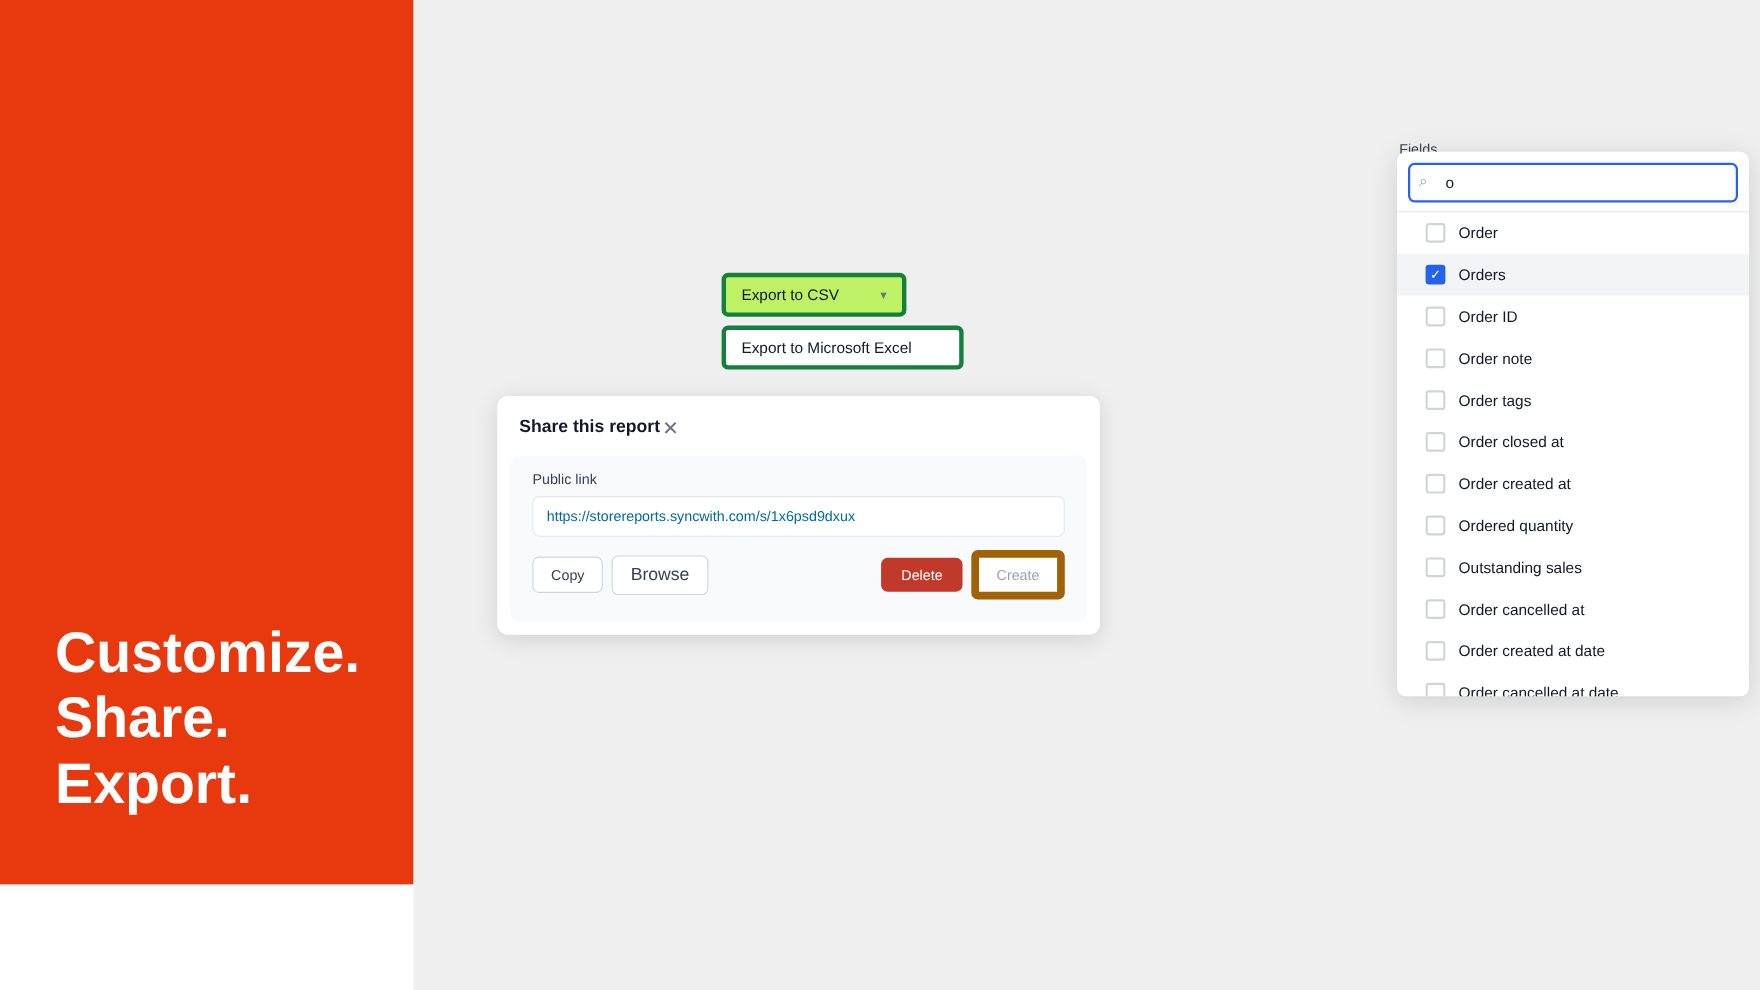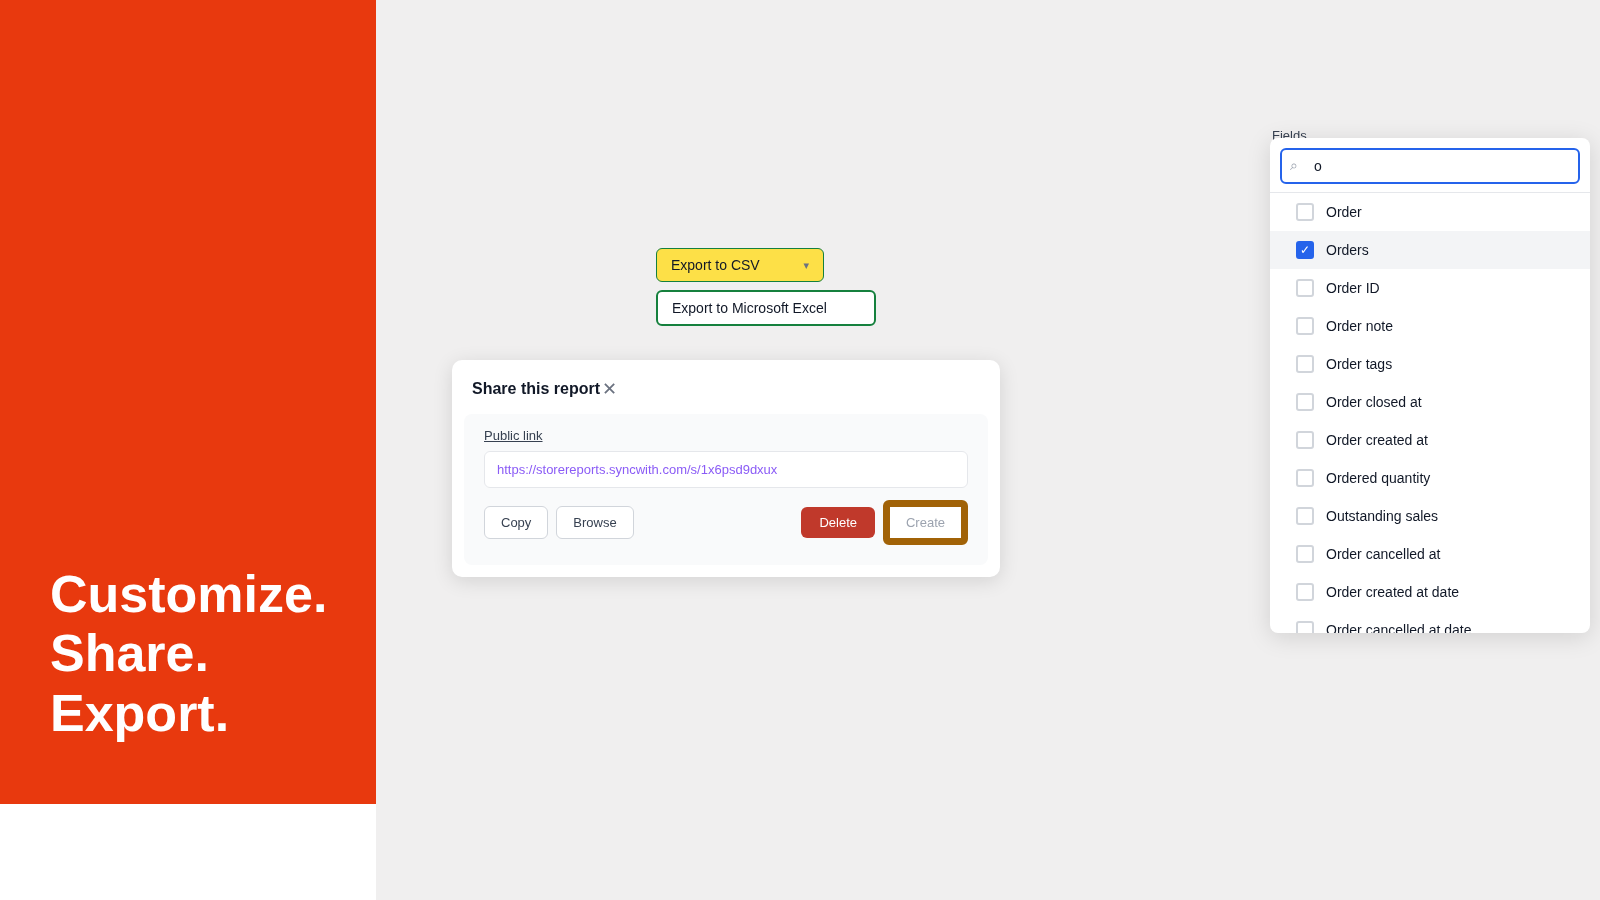--- a/index.html
+++ b/index.html
@@ -42,39 +42,39 @@
       top: 248px;
       left: 280px;
       display: flex;
       flex-direction: column;
       gap: 8px;
     }
 
     .export-csv-btn {
       display: flex;
       align-items: center;
-      background: #fde047;
-      border: 1px solid #15803d;
+      background: #bef264;
+      border: 4px solid #15803d;
       border-radius: 6px;
       padding: 8px 14px;
       font-size: 14px;
       color: #111827;
       cursor: pointer;
       gap: 6px;
       width: 168px;
       justify-content: space-between;
     }
     .export-csv-btn .chevron {
       font-size: 11px;
       color: #6b7280;
     }
 
     .export-excel-btn {
       background: #ffffff;
-      border: 2px solid #15803d;
+      border: 4px solid #15803d;
       border-radius: 6px;
       padding: 8px 14px;
       font-size: 14px;
       color: #111827;
       cursor: pointer;
       width: 220px;
       text-align: left;
     }
 
     
@@ -115,29 +115,28 @@
       background: #f9fafb;
       margin: 0 12px 12px 12px;
       border-radius: 8px;
     }
     .public-link-label {
       font-size: 13px;
       color: #374151;
       padding-top: 14px;
       padding-bottom: 8px;
       display: block;
-      text-decoration: underline;
     }
     .link-input {
       width: 100%;
       border: 1px solid #e5e7eb;
       border-radius: 6px;
       padding: 10px 12px;
       font-size: 13px;
-      color: #8b5cf6;
+      color: #0369a1;
       background: #ffffff;
       margin-bottom: 12px;
     }
     .share-actions {
       display: flex;
       align-items: center;
       gap: 8px;
     }
     .copy-btn {
       background: #ffffff;
@@ -147,21 +146,21 @@
       font-size: 13px;
       color: #374151;
       cursor: pointer;
       font-weight: 500;
     }
     .browse-btn {
       background: #ffffff;
       border: 1px solid #d1d5db;
       border-radius: 6px;
       padding: 8px 16px;
-      font-size: 13px;
+      font-size: 16px;
       color: #374151;
       cursor: pointer;
       font-weight: 500;
     }
     .delete-btn {
       background: #c0392b;
       border: none;
       border-radius: 6px;
       padding: 8px 18px;
       font-size: 13px;

